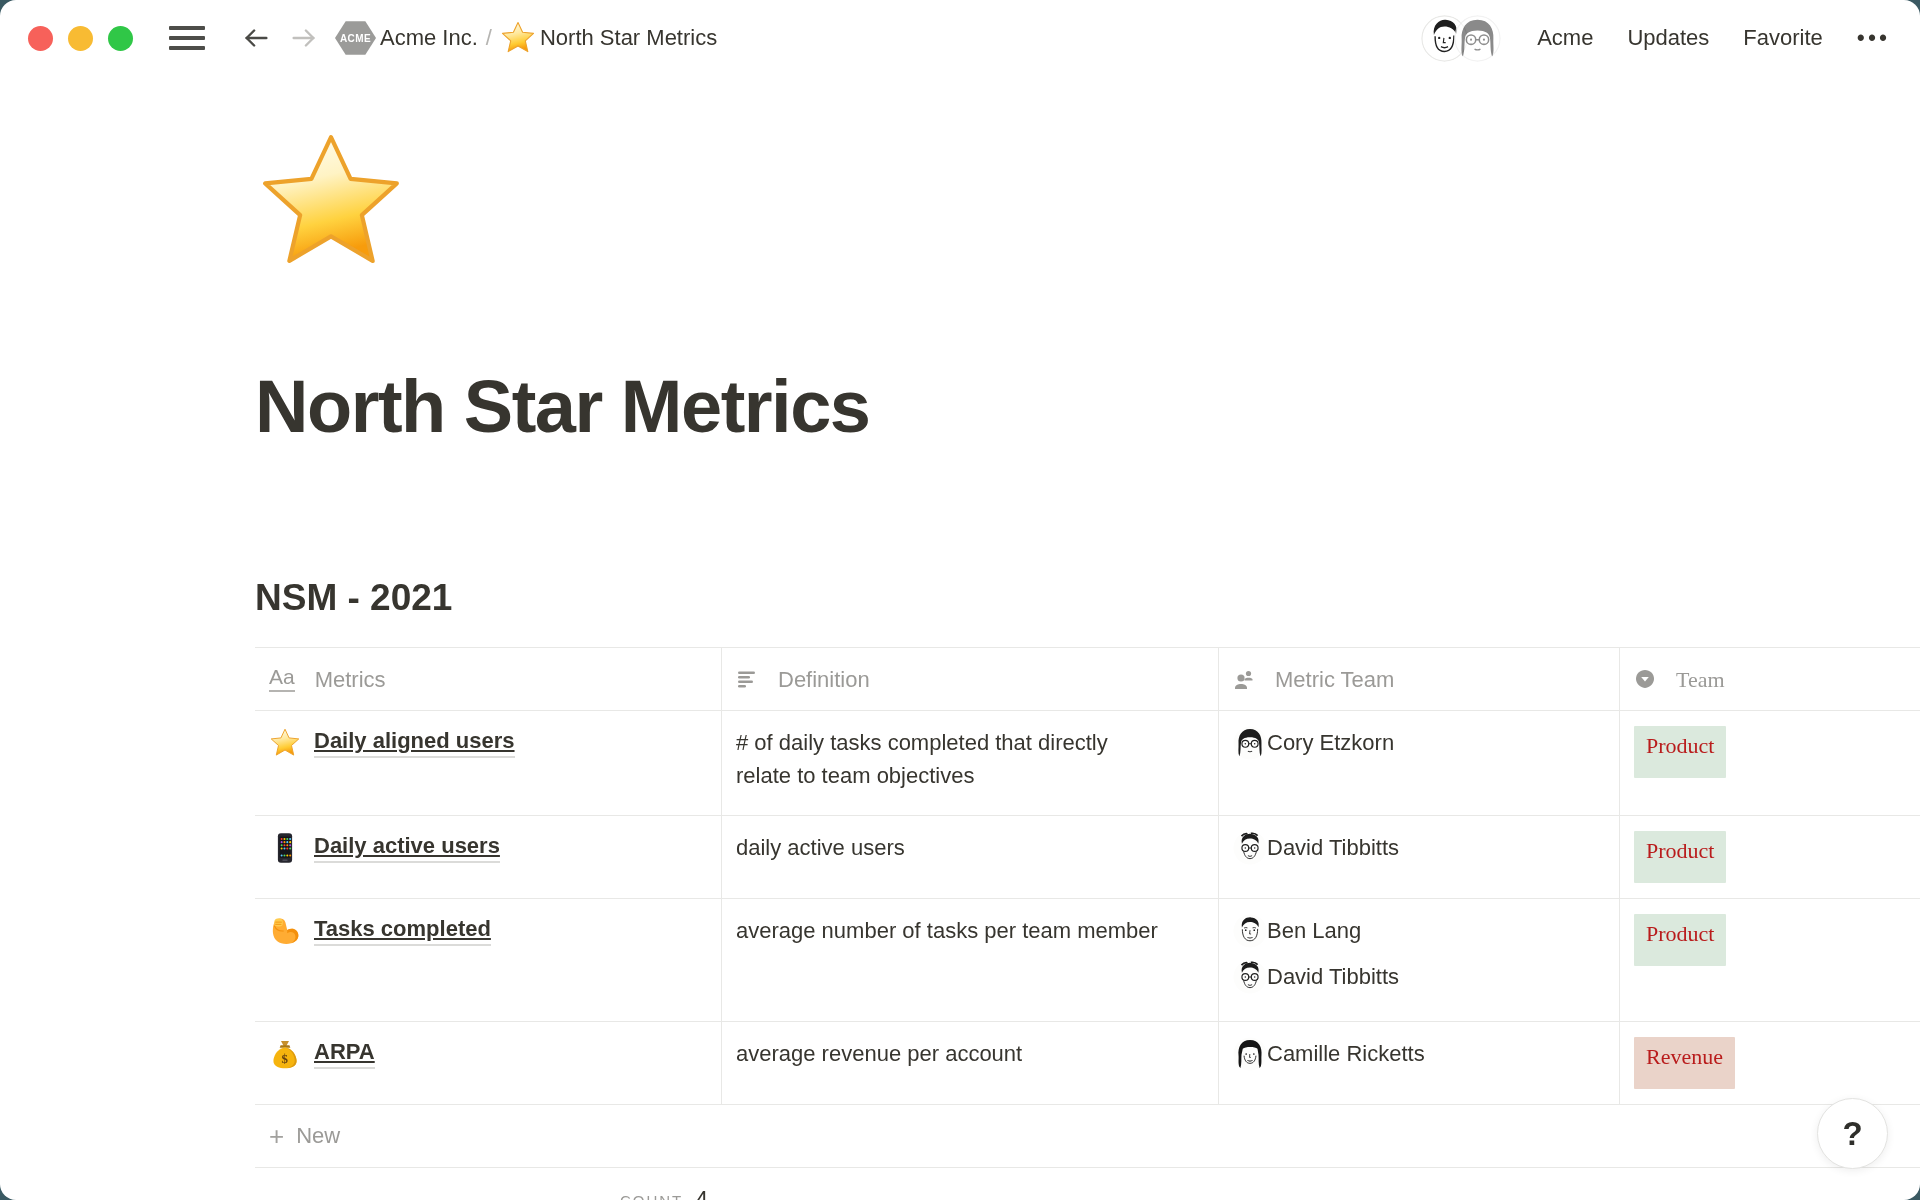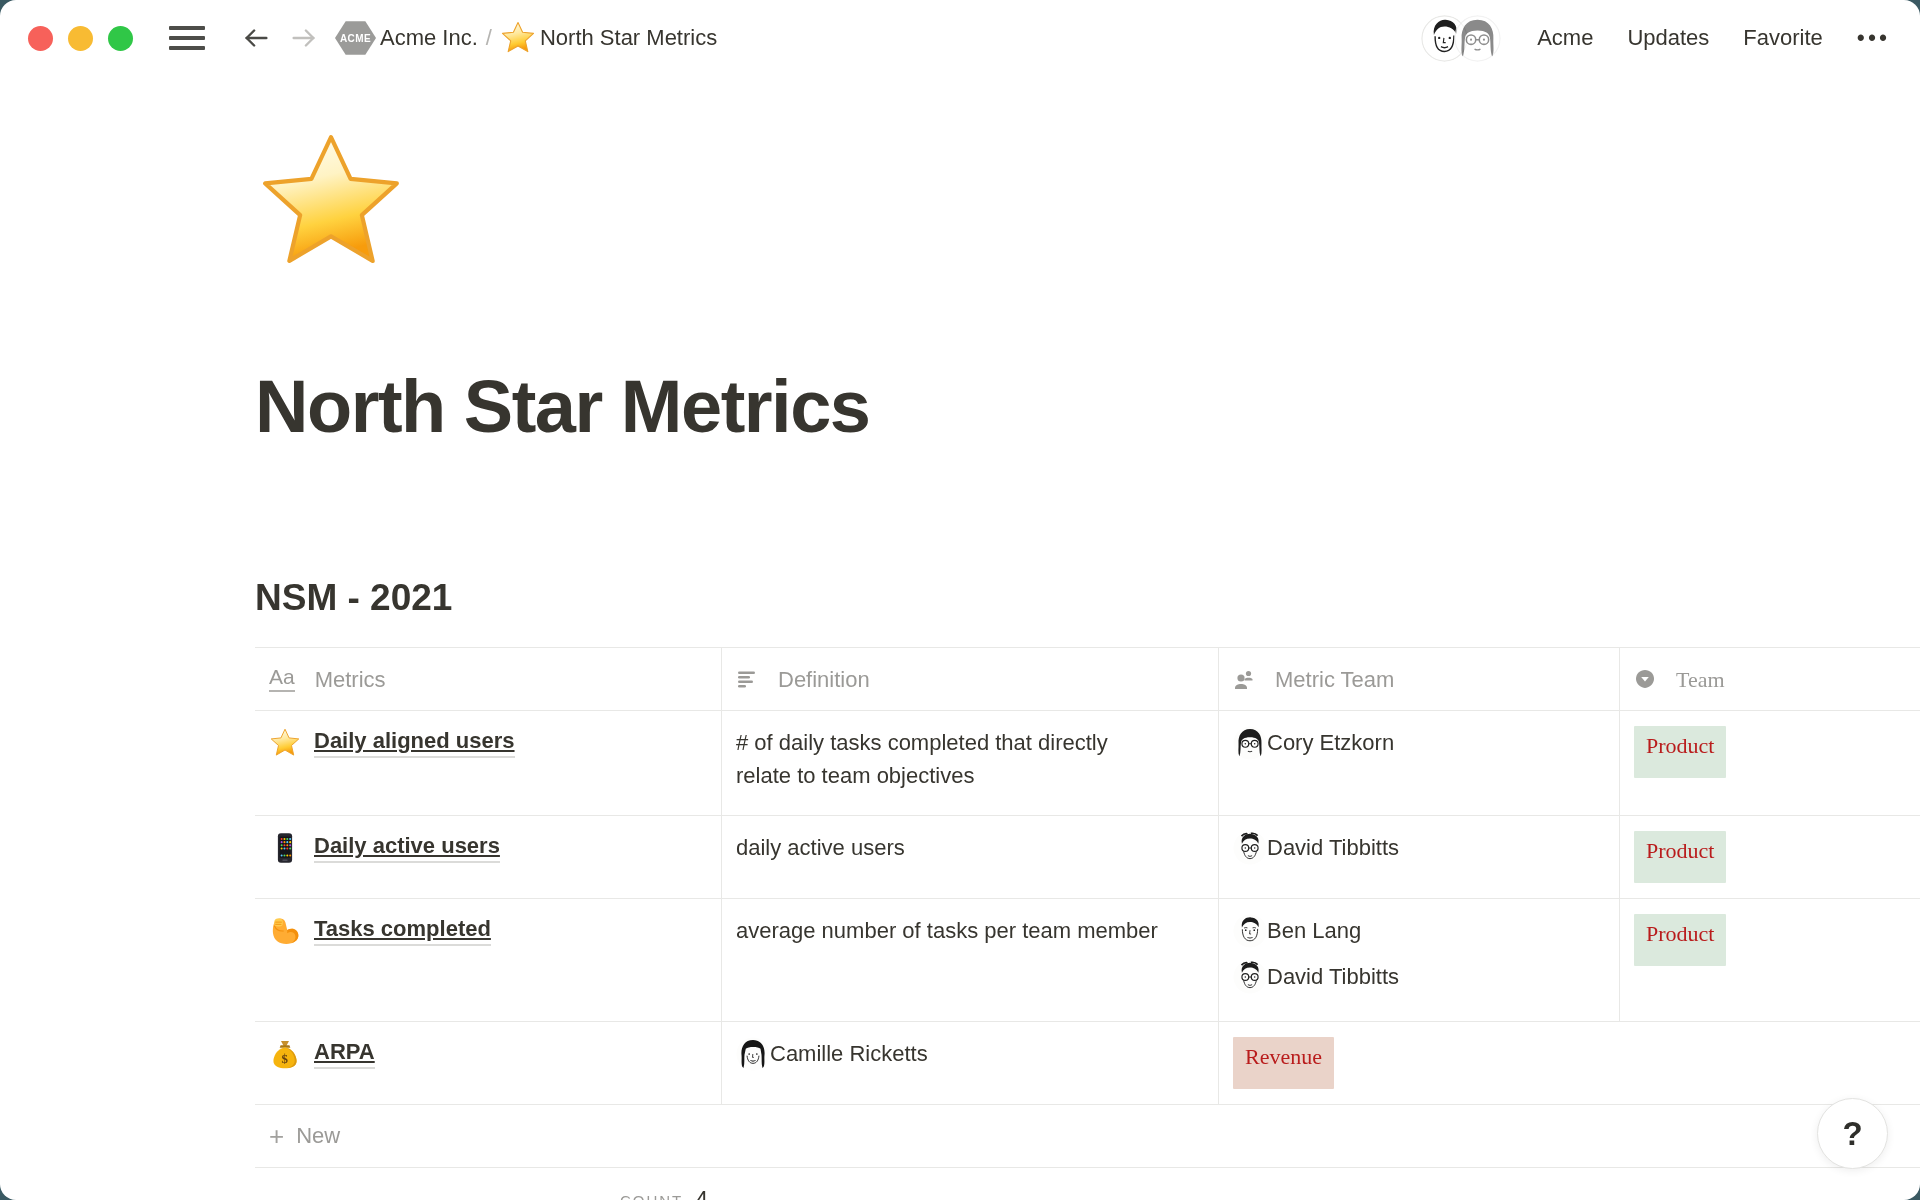--- a/index.html
+++ b/index.html
@@ -394,20 +394,23 @@
         <svg class="row-emoji" viewBox="0 0 36 36">
           <path d="M13.5 3.5 L22.5 3.5 L19.5 9 L16.5 9 Z" fill="#c68f2c"></path>
           <path d="M13 8.2 L23 8.2 L24 11 L12 11 Z" fill="#aa7714"></path>
           <path d="M18 10.5 C8.5 12.5 5 21 5 25.8 C5 32 12 34 18 34 C24 34 31 32 31 25.8 C31 21 27.5 12.5 18 10.5 Z" fill="#f6b40e"></path>
           <path d="M18 10.5 C24 12.5 28 18 28.8 24 C29.5 29.5 26 32.6 21 33.6 C27 33 31 31 31 25.8 C31 21 27.5 12.5 18 10.5 Z" fill="#dd9a10"></path>
           <text x="17.6" y="28.5" font-size="14.5" font-weight="bold" fill="#65400f" text-anchor="middle" font-family="'Liberation Serif', serif">$</text>
         </svg>
         <span class="page-link">ARPA</span>
       </div>
       <div class="t-cell">
+        <span class="def-text">average revenue per account</span>
+      </div>
+      <div class="t-cell">
         <div class="owner-line">
           <svg class="av-cell" viewBox="0 0 40 40">
             <circle cx="20" cy="20" r="19.5" fill="#fdfdfc"></circle>
             <path d="M20 3.5 C9.5 3.5 5.5 12.5 6.5 21.5 C7 27 5.5 32.5 8.5 37 C10.5 32 9.5 26 10 21 L11.5 13.8 C14.5 11 26 11 28.8 13.8 L30 21 C30.5 26 29.5 32 31.5 37 C34.5 32.5 33 27 33.5 21.5 C34.5 12.5 30.5 3.5 20 3.5 Z" fill="#161616"></path>
             <path d="M13 22 C13.5 27.5 16 31 20 31 C24 31 26.5 27.5 27 22" fill="none" stroke="#222" stroke-width="1.1"></path>
             <circle cx="15.5" cy="20" r="1" fill="#222"></circle>
               <circle cx="24.5" cy="20" r="1" fill="#222"></circle>
             <path d="M19.8 20 L19.4 24 L21 24" fill="none" stroke="#222" stroke-width="1"></path>
             <path d="M17 27.5 Q20 29.2 23 27.5" fill="none" stroke="#222" stroke-width="1.3"></path>
           </svg>

